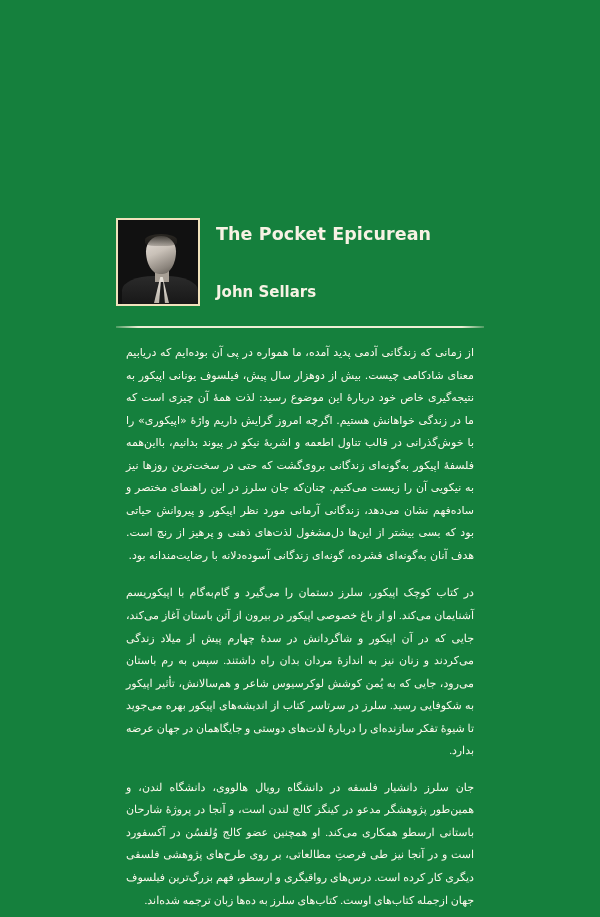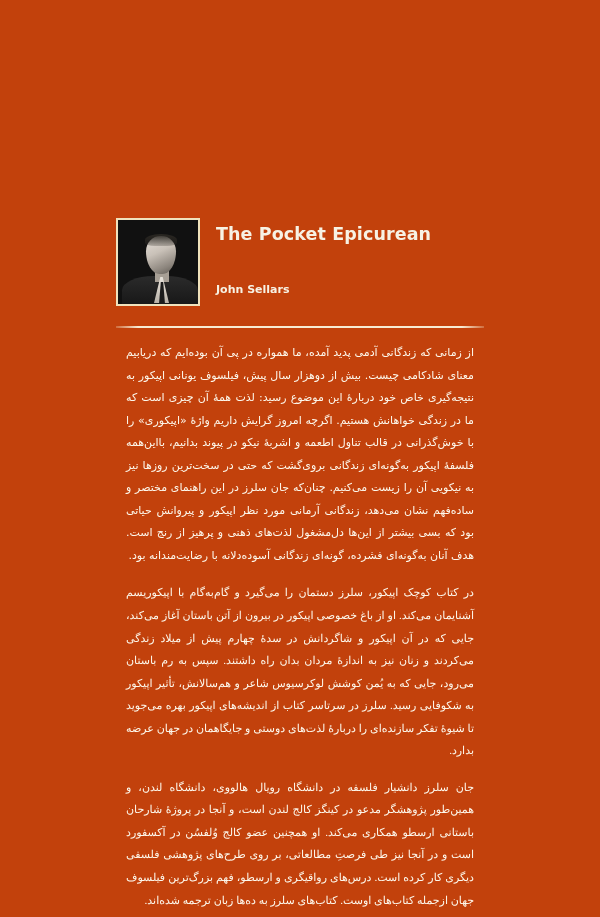--- a/index.html
+++ b/index.html
@@ -16,21 +16,21 @@
     position: relative;
   }
 
   
   .cover {
     position: absolute;
     left: 0;
     top: 0;
     width: 600px;
     height: 917px;
-    background: #c2410c;
+    background: #15803d;
   }
 
   .content {
     position: absolute;
     left: 116px;
     top: 218px;
     width: 368px;
   }
 
   
@@ -124,21 +124,21 @@
   .book-title {
     color: #f7f2e4;
     font-size: 17.5px;
     font-weight: bold;
     letter-spacing: 0.1px;
     line-height: 1.2;
     margin: 0;
   }
   .book-author {
     color: #f7f2e4;
-    font-size: 11px;
+    font-size: 15px;
     font-weight: bold;
     line-height: 1.2;
     margin: 0;
     padding-top: 38px;
   }
 
   
   .rule {
     height: 2px;
     background: linear-gradient(90deg,

